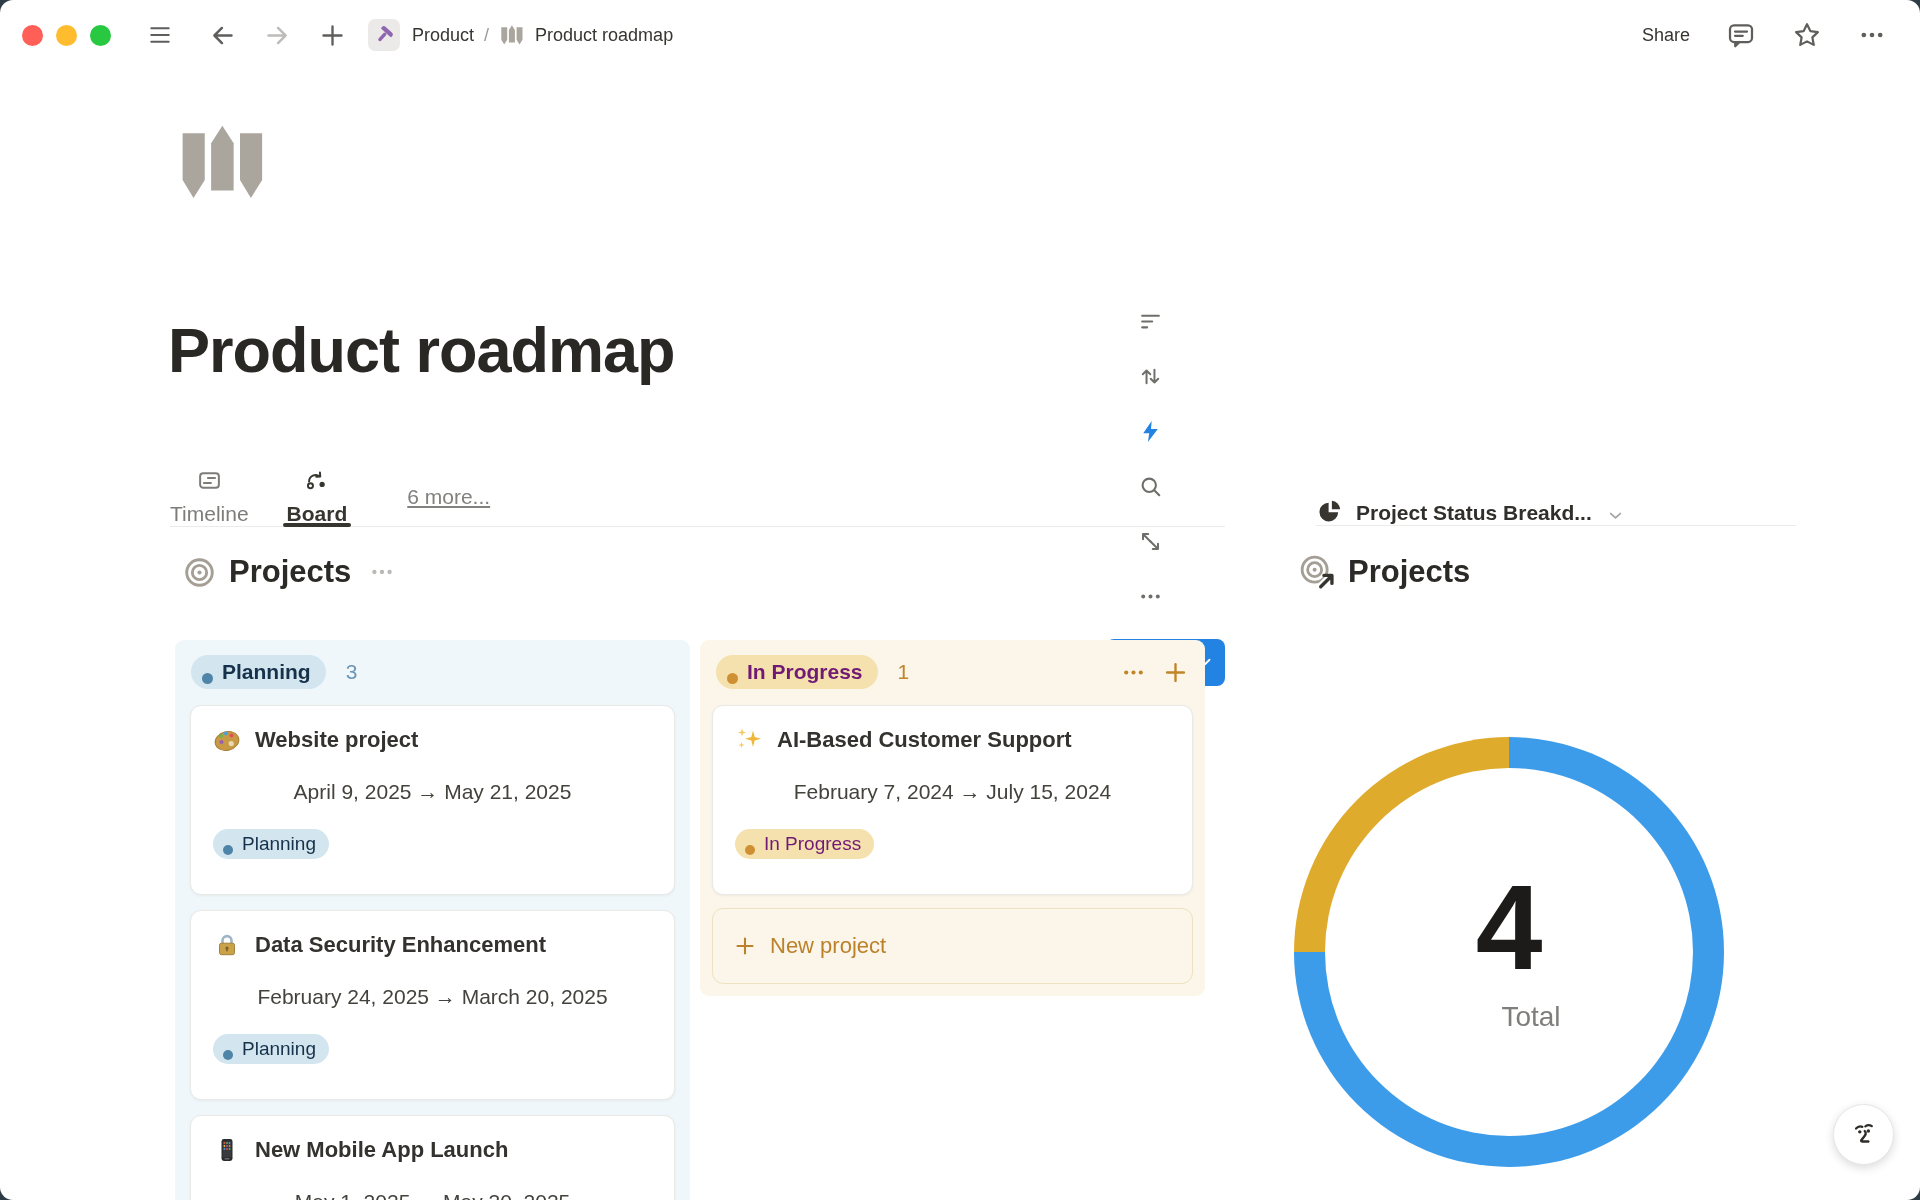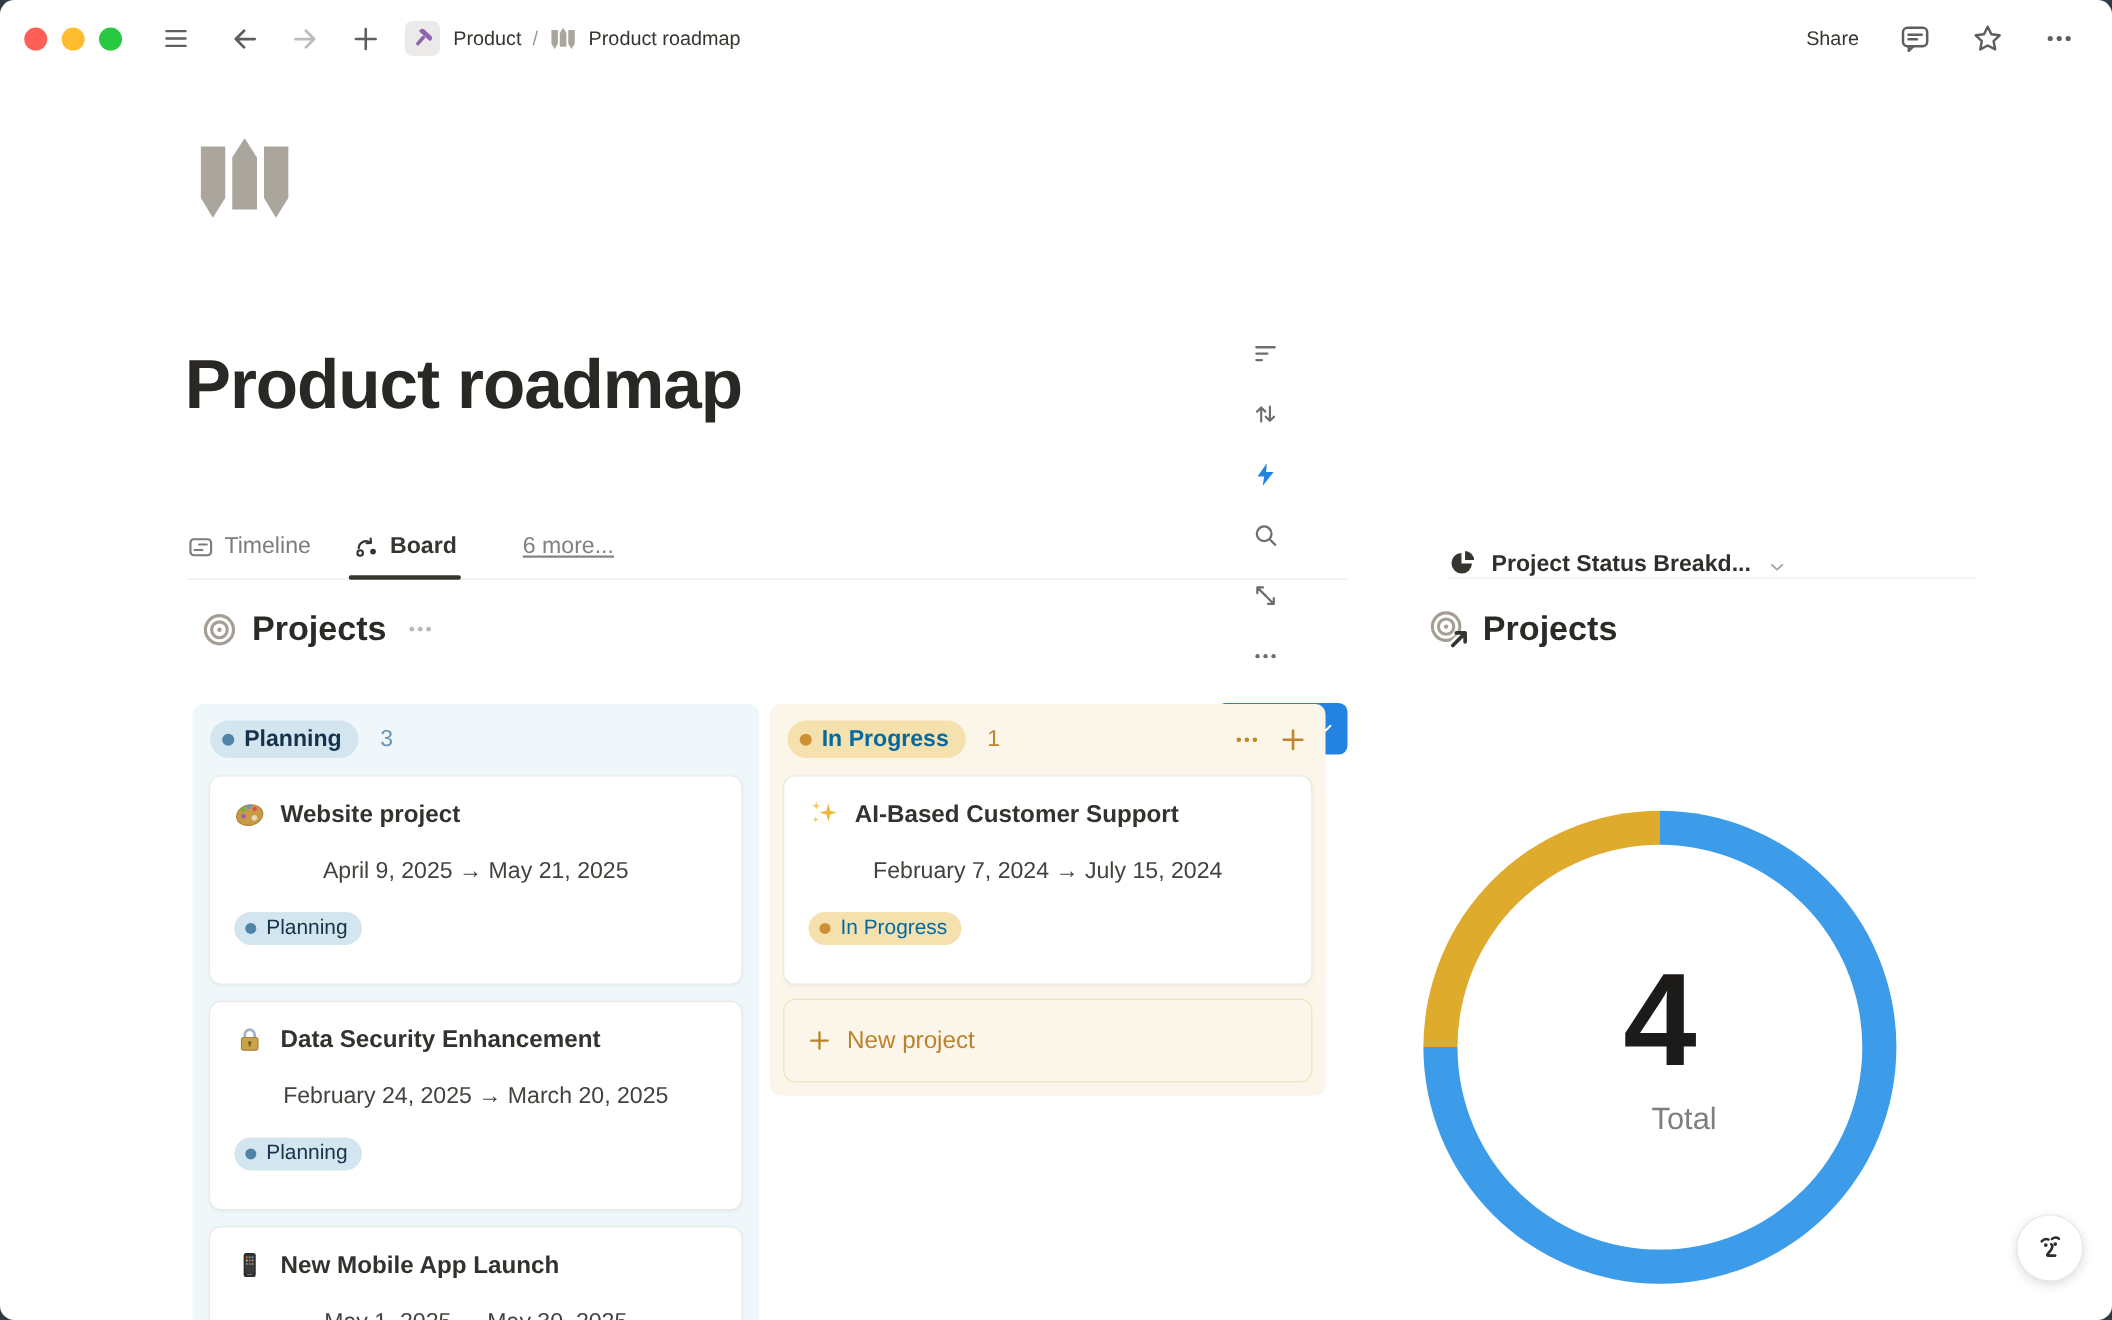--- a/index.html
+++ b/index.html
@@ -41,21 +41,21 @@
   #page-title {
     left:168px; top:314px; font-size:63px; font-weight:700;
     color:#2a2825; letter-spacing:-1px;
   }
 
   
   #viewbar {
     left:170px; top:468px; width:1055px; height:59px;
     display:flex; align-items:center; border-bottom:1px solid #ebebea;
   }
-  .vtab { display:flex; align-items:center; gap:9px; position:relative; height:100%; cursor:pointer; }
+  .vtab { display:flex; align-items:center; gap:9px; position:relative; height:100%; cursor:pointer;flex-direction:column; }
   .vtab .vlabel { font-size:21px; }
   .vtab.inactive { color:#7d7c78; }
   .vtab.active { color:#37352f; font-weight:700; }
   .vtab.active .underline {
     position:absolute; left:-4px; right:-4px; bottom:-1px; height:4px;
     background:#37352f; border-radius:2px;
   }
   #more-views { margin-left:60px; font-size:21px; color:#82817e; cursor:pointer;text-decoration:underline; }
   #view-tools { margin-left:auto; display:flex; align-items:center; gap:30px;flex-direction:column; }
   .tool { color:#6f6e6a; cursor:pointer; }
@@ -93,26 +93,26 @@
     background:var(--planning-column-bg,#eff7fb); border-radius:9px 9px 0 0;
   }
   #col-inprogress {
     left:700px; top:640px; width:505px; height:356px;
     background:var(--inprogress-column-bg,#fbf6e9); border-radius:9px;
   }
   .col-header {
     position:absolute; left:16px; right:16px; top:12px; height:40px;
     display:flex; align-items:center;
   }
-  .pill { display:inline-flex; align-items:center; gap:9px; border-radius:999px; }
+  .pill { display:inline-flex; align-items:flex-end; gap:9px; border-radius:999px; }
   .pill .dot { width:11px; height:11px; border-radius:50%; }
   .pill-header { padding:5px 15px 5px 11px; font-size:21px; font-weight:600; }
   .pill-blue  { background:var(--planning-pill-bg,#d3e5ef); color:#16324a; }
   .pill-blue .dot { background:var(--planning-dot,#4e84a8); }
-  .pill-yellow { background:var(--inprogress-pill-bg,#f5e1ae); color:#0369a1; }
+  .pill-yellow { background:var(--inprogress-pill-bg,#f5e1ae); color:#701a75; }
   .pill-yellow .dot { background:var(--inprogress-dot,#cf9033); }
   .col-count { margin-left:20px; font-size:21px; }
   #col-planning .col-count { color:var(--planning-count,#6b95b3); }
   #col-inprogress .col-count { color:var(--inprogress-accent,#c08529); }
   .col-actions { margin-left:auto; display:flex; align-items:center; gap:16px; color:var(--inprogress-accent,#c08529); }
   .col-actions > * { cursor:pointer; }
 
   
   .card {
     position:absolute; left:15px; width:485px; height:190px;

